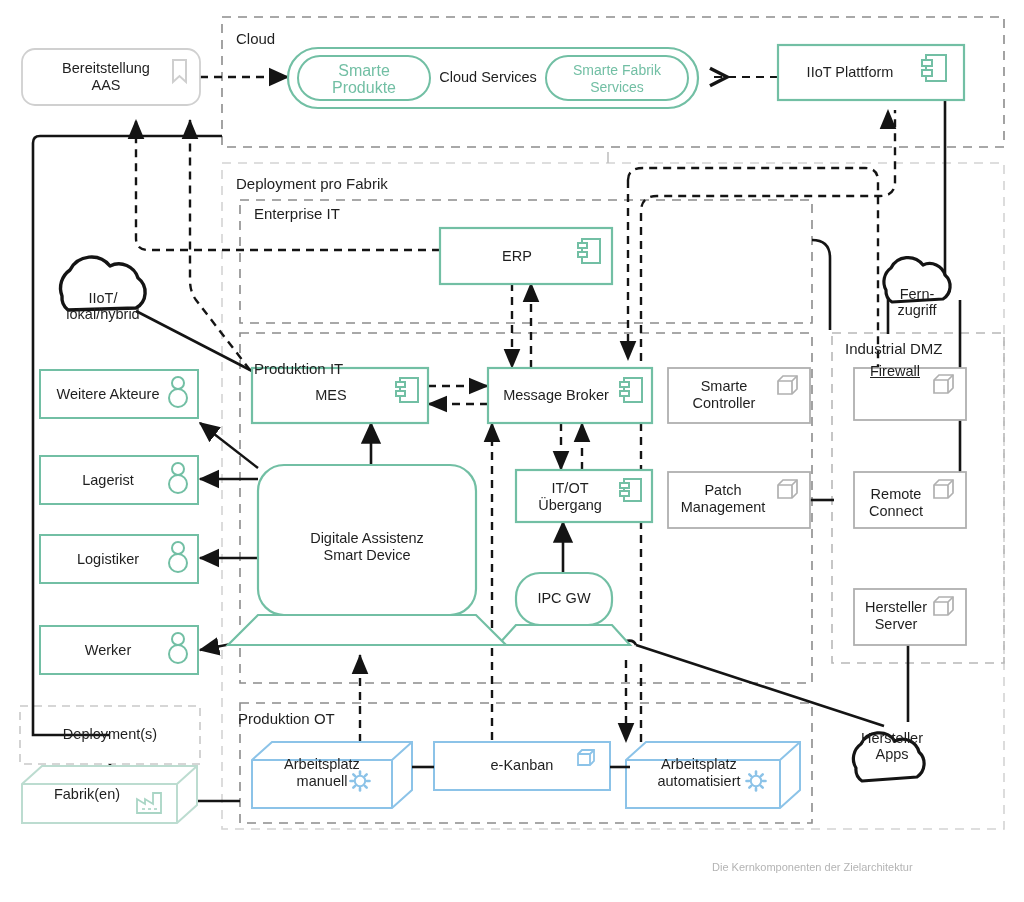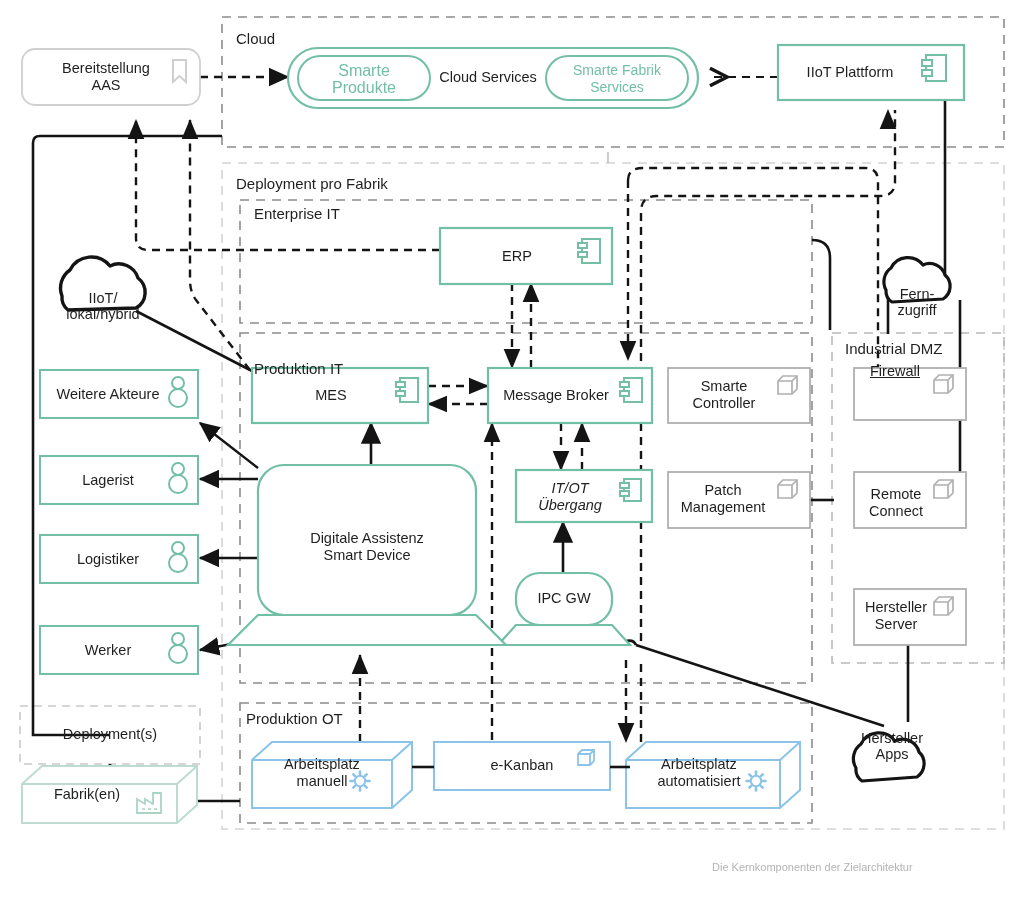--- a/index.html
+++ b/index.html
@@ -282,21 +282,21 @@
   <g>
     <path d="M856,768 a18,18 0 0 1 5,-24 a20,20 0 0 1 34,-3 a17,17 0 0 1 24,11 a16,16 0 0 1 -2,25 L862,781 a14,14 0 0 1 -6,-13 z" fill="#fff" stroke="#141414" stroke-width="3.2" stroke-linejoin="round"></path>
   </g>
 </svg>
 
 <div class="zone-title" style="left:236px;top:30px;">Cloud</div>
 <div class="zone-title" style="left:236px;top:175px;">Deployment pro Fabrik</div>
 <div class="zone-title" style="left:254px;top:205px;">Enterprise IT</div>
 <div class="zone-title" style="left:254px;top:340px;margin-top:20px;">Produktion IT</div>
 <div class="zone-title" style="left:845px;top:340px;">Industrial DMZ</div>
-<div class="zone-title" style="left:246px;top:710px;text-align:center;">Produktion OT</div>
+<div class="zone-title" style="left:238px;top:710px;text-align:center;">Produktion OT</div>
 
 <div class="lbl" style="left:36px;top:60px;width:140px;">
   <span>Bereitstellung</span><br>
   <span>AAS</span>
 </div>
 
 <div class="lbl grn" style="left:300px;top:62px;width:128px;font-size:16px;">
   <span>Smarte</span><br>
   <span>Produkte</span>
 </div>
@@ -313,21 +313,21 @@
 
 <div class="lbl" style="left:676px;top:378px;width:96px;">
   <span>Smarte</span><br>
   <span>Controller</span>
 </div>
 <div class="lbl" style="left:672px;top:482px;width:102px;">
   <span>Patch</span><br>
   <span>Management</span>
 </div>
 
-<div class="lbl" style="left:524px;top:480px;width:92px;font-style:italic;">
+<div class="lbl" style="left:524px;top:480px;width:92px;">
   <span>IT/OT</span><br>
   <span>Übergang</span>
 </div>
 <div class="lbl" style="left:518px;top:590px;width:92px;">IPC GW</div>
 
 <div class="lbl" style="left:278px;top:530px;width:178px;">
   <span>Digitale Assistenz</span><br>
   <span>Smart Device</span>
 </div>
 

